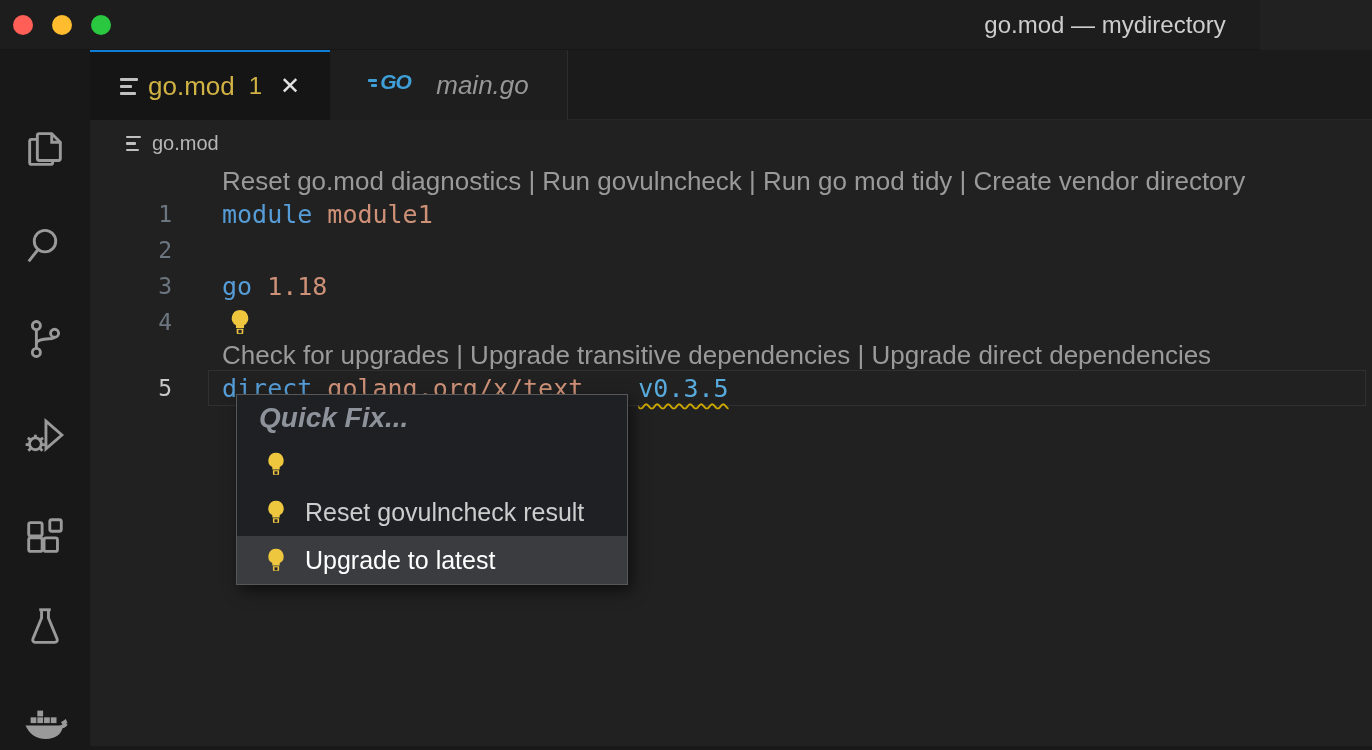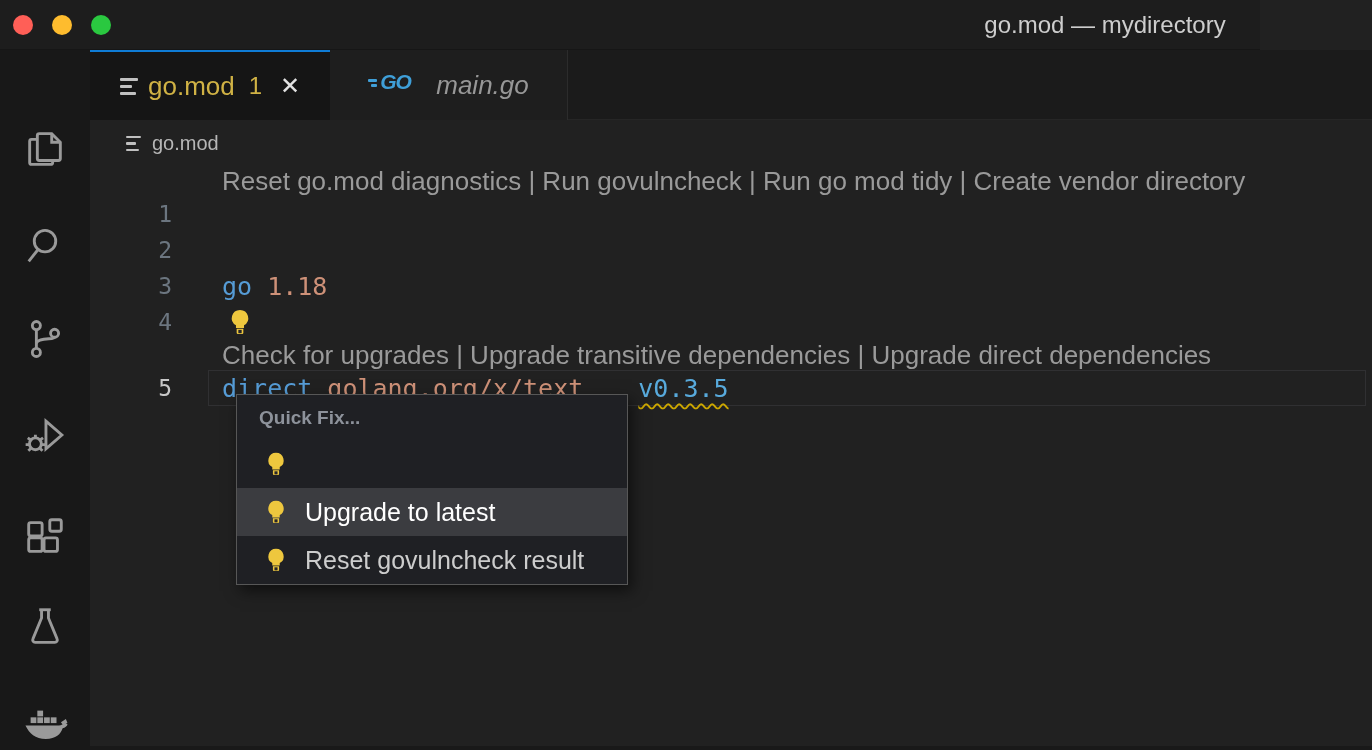--- a/index.html
+++ b/index.html
@@ -72,21 +72,21 @@
   .squiggle { text-decoration:underline; text-decoration-style:wavy; text-decoration-color:#cca700;
               text-decoration-thickness:2px; text-underline-offset:6px; }
   #line5-highlight { position:absolute; left:118px; top:204px; width:1158px; height:36px;
                      border:1px solid #303032; z-index:0; pointer-events:none; }
   .bulb-inline { margin-left:46px; width:28px; height:28px; }
 
   
   #quickfix { position:absolute; left:236px; top:394px; width:392px; background:#1f2024;
               border:1px solid #575757; box-shadow:4px 6px 14px rgba(0,0,0,0.55); z-index:10; }
   #quickfix-header { height:45px; display:flex; align-items:center; padding-left:22px;
-                     color:#8d929b; font-size:19px; font-weight:bold; }
+                     color:#8d929b; font-size:28px; font-weight:bold;font-style:italic; }
   .qf-item { height:48px; display:flex; align-items:center; padding-left:26px; gap:16px;
              color:#cdcdcd; font-size:25px; cursor:pointer; }
   .qf-item.selected { background:#3b3c40; color:#ffffff; }
   .qf-item svg { width:26px; height:26px; flex:0 0 26px; }
 
   #bottom-strip { position:absolute; left:90px; top:746px; width:1282px; height:4px; background:#191919; }
 </style>
 </head>
 <body>
 
@@ -197,20 +197,21 @@
     <span>go.mod</span>
   </div>
 
   <div id="code-area">
     <div id="line5-highlight"></div>
 
     <div class="codelens">Reset go.mod diagnostics | Run govulncheck | Run go mod tidy | Create vendor directory</div>
 
     <div class="code-row">
       <span class="gutter">1</span>
+      <span class="code-text"><span class="tok-keyword">module</span><span class="tok-string"> module1</span></span>
     </div>
 
     <div class="code-row">
       <span class="gutter">2</span>
     </div>
 
     <div class="code-row">
       <span class="gutter">3</span>
       <span class="code-text"><span class="tok-keyword">go</span><span class="tok-string"> 1.18</span></span>
     </div>
@@ -231,27 +232,27 @@
   </div>
 </div>
 
 <div id="quickfix">
   <div id="quickfix-header">Quick Fix...</div>
   <div class="qf-item">
     <svg viewBox="0 0 16 16">
         <use href="#bulb"></use>
       </svg>
   </div>
+  <div class="qf-item">
+    <svg viewBox="0 0 16 16">
+        <use href="#bulb"></use>
+      </svg>
+    <span>Reset govulncheck result</span>
+  </div>
   <div class="qf-item selected">
     <svg viewBox="0 0 16 16">
         <use href="#bulb"></use>
       </svg>
     <span>Upgrade to latest</span>
   </div>
-  <div class="qf-item">
-    <svg viewBox="0 0 16 16">
-        <use href="#bulb"></use>
-      </svg>
-    <span>Reset govulncheck result</span>
-  </div>
 </div>
 
 <div id="bottom-strip"></div>
 
 </body></html>

